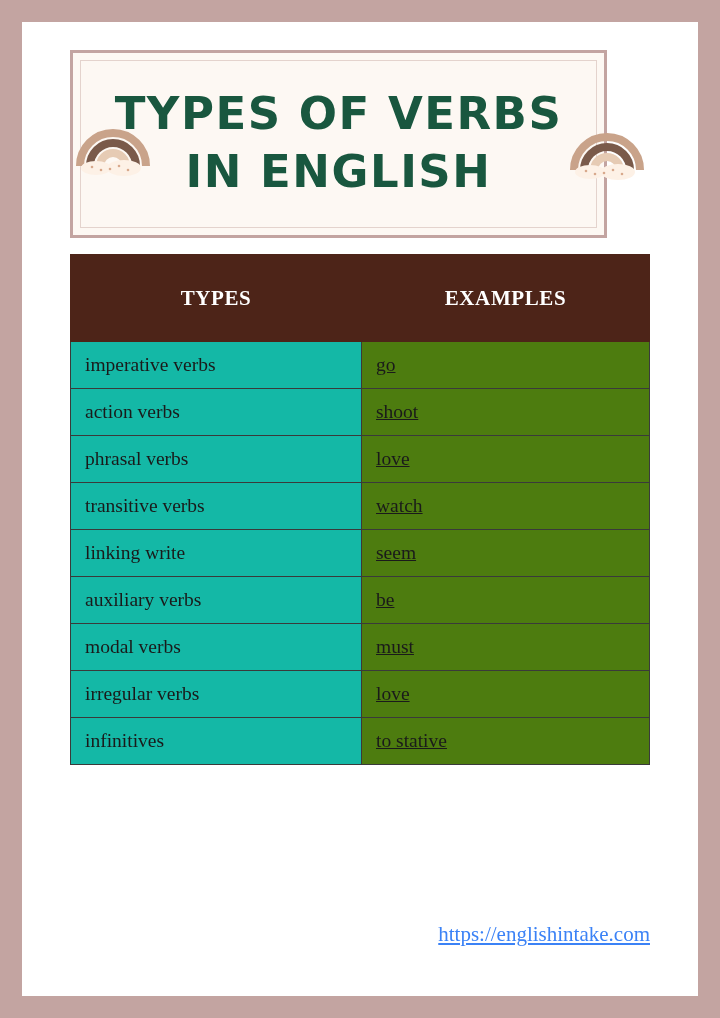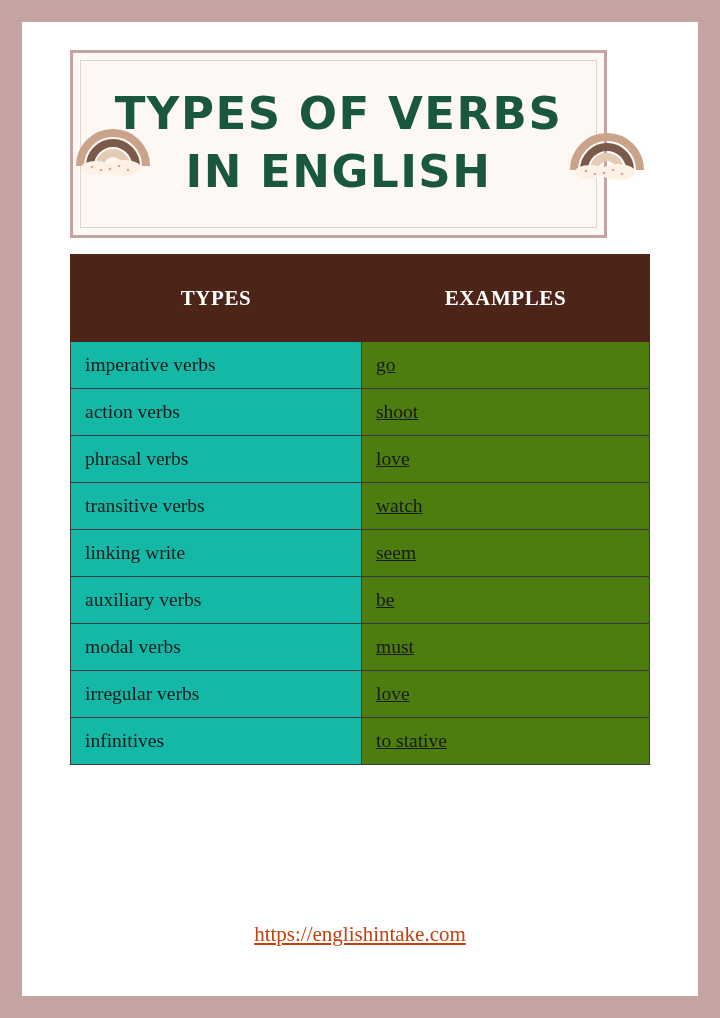--- a/index.html
+++ b/index.html
@@ -109,23 +109,23 @@
     background: #4d7c0f;
     text-decoration: underline;
   }
 
   
   .footer-link {
     position: absolute;
     left: 48px;
     top: 900px;
     width: 580px;
-    text-align: center;
+    text-align: right;
     font-size: 21px;
-    color: #c2410c;
+    color: #3b82f6;
     text-decoration: underline;
   }
 </style>
 </head>
 <body>
 
 <div class="poster">
 
   <div class="title-banner">
     <div class="title-inner">

